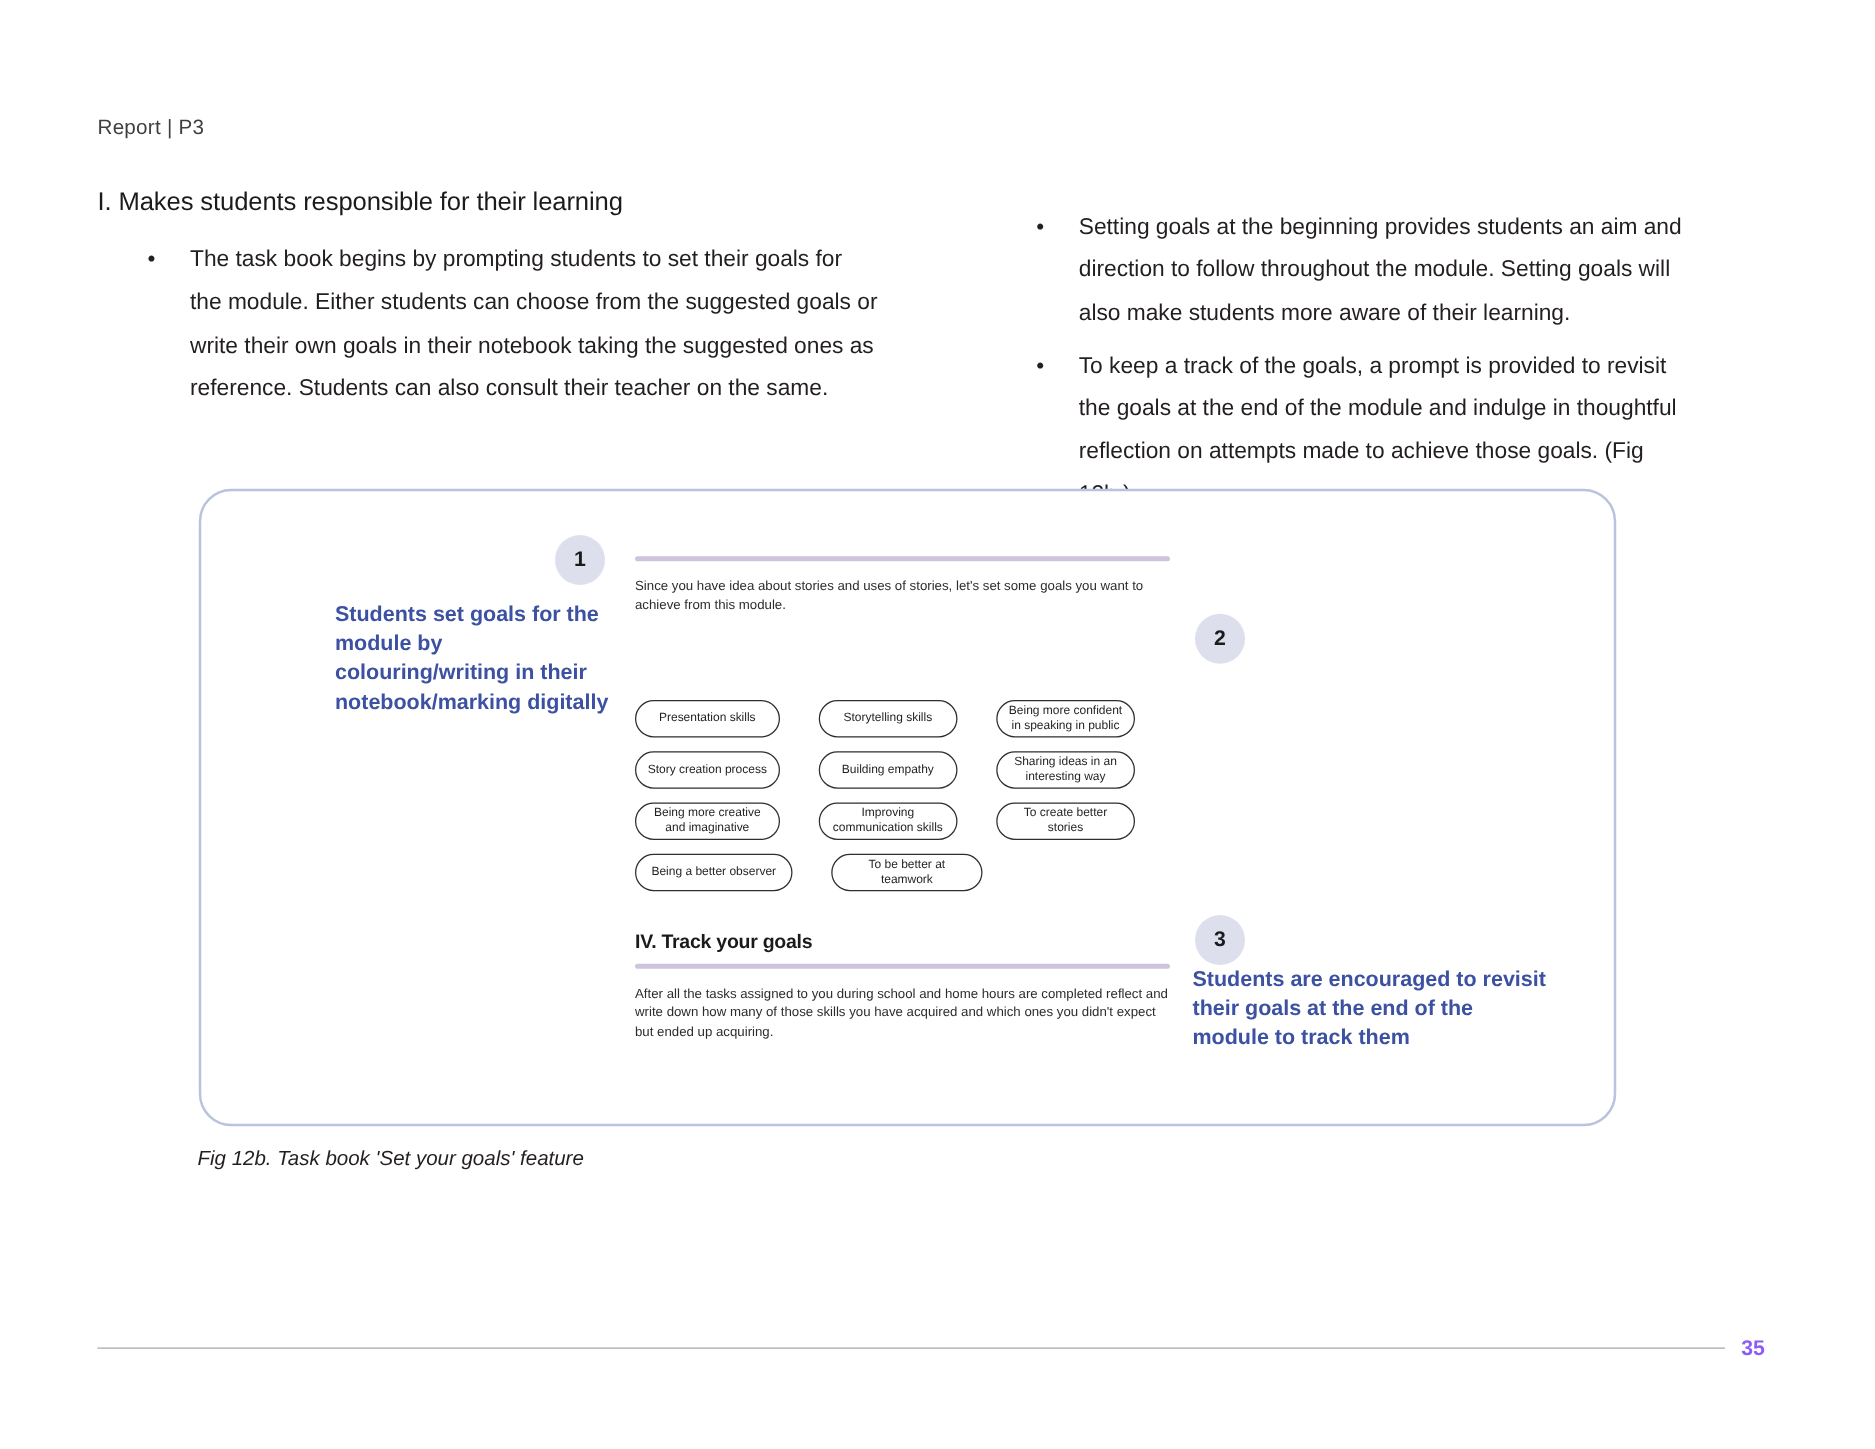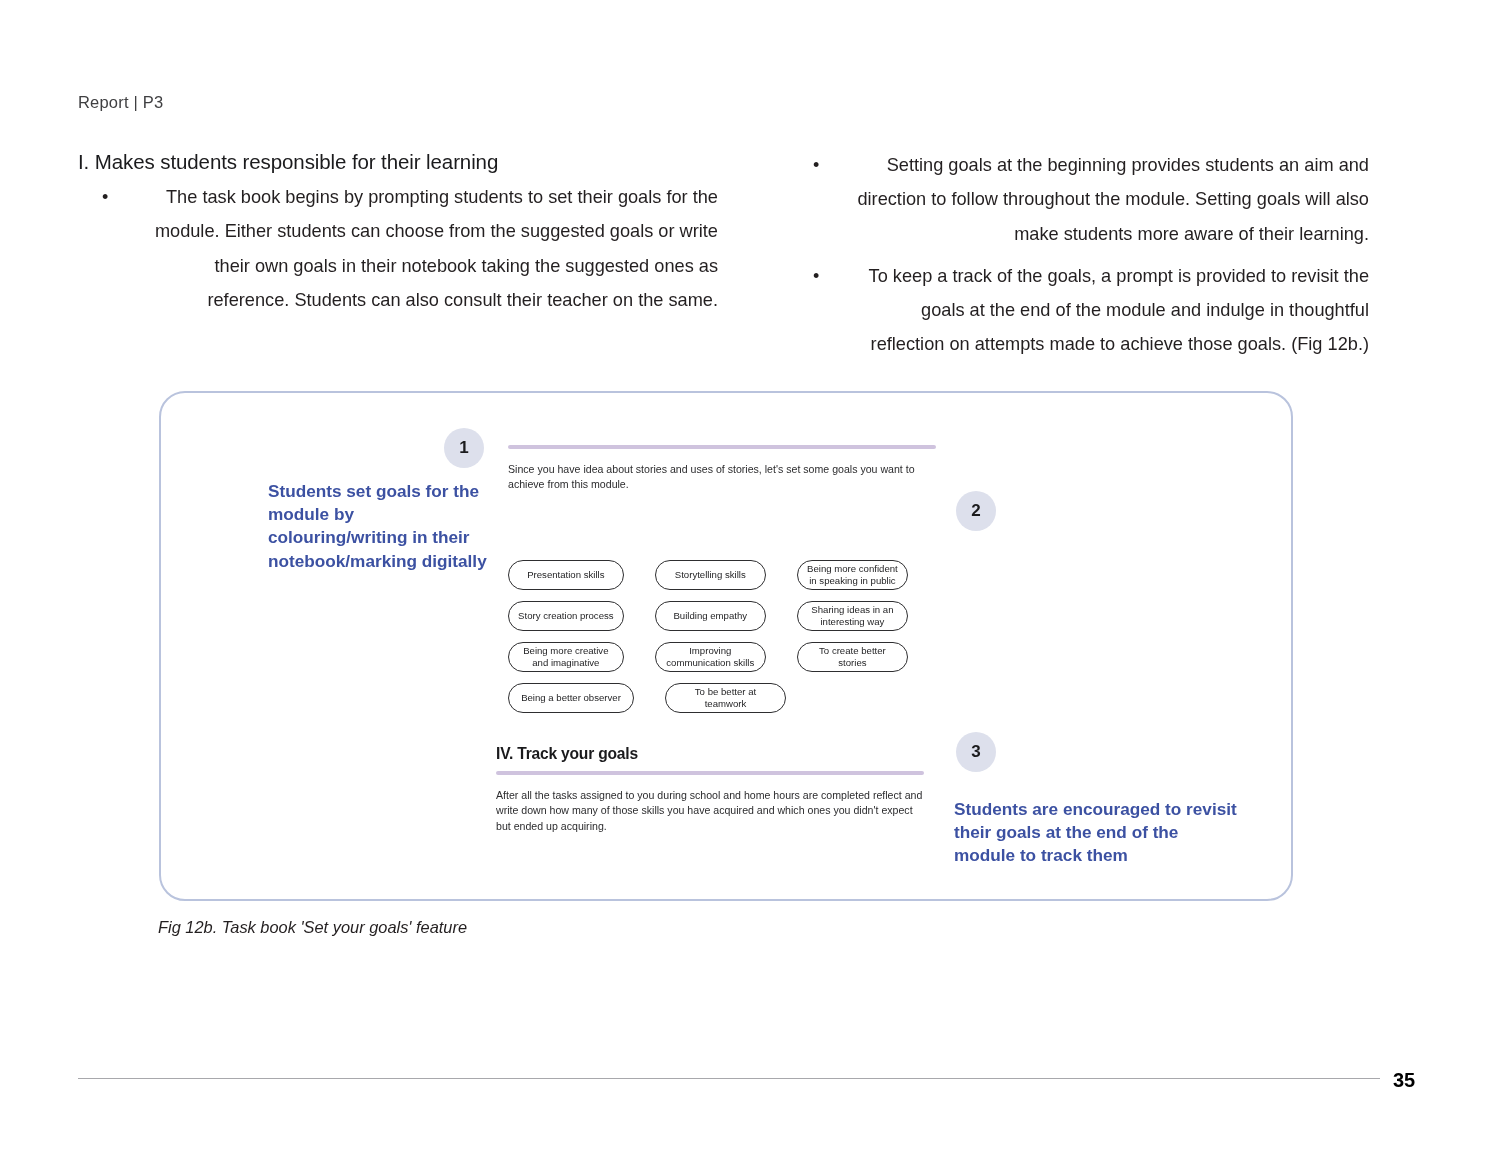--- a/index.html
+++ b/index.html
@@ -48,23 +48,22 @@
   .section-heading {
     font-size: 20.5px;
     font-weight: normal;
     color: #1b1b1d;
     margin: 0 0 6px 0;
     letter-spacing: -0.1px;
   }
 
   ul.bullets {
     list-style: none;
-    margin: 0;
+    margin: 16px;
     padding: 0;
-    text-align: right;
   }
   ul.bullets > li {
     position: relative;
     padding-left: 58px;
     font-size: 18.2px;
     line-height: 34.3px;
     color: #231f20;
     margin-bottom: 6px;
   }
   ul.bullets > li::before {
@@ -114,21 +113,21 @@
     line-height: 23.2px;
   }
 
   #badge-1 { left: 444px; top: 428px; }
   #callout-1 { left: 268px; top: 480px; width: 228px; }
 
   #badge-2 { left: 956px; top: 491px; }
   #callout-2 { left: 954px; top: 541px; width: 260px; }
 
   #badge-3 { left: 956px; top: 732px; }
-  #callout-3 { left: 954px; top: 798px; width: 290px; }
+  #callout-3 { left: 954px; top: 772px; width: 290px; }
 
   
   .taskbook {
     position: absolute;
     left: 508px;
     top: 437px;
     width: 428px;
   }
   .tb-heading {
     font-size: 15.6px;
@@ -179,21 +178,21 @@
     box-sizing: border-box;
     padding: 0 8px;
     height: 30px;
   }
   .chip.c1 { width: 126px; margin-right: 4px; }
   .chip.c2 { width: 121px; margin-right: 4px; }
   .chip.c3 { width: 121px; }
 
   .track-section {
     position: absolute;
-    left: 496px;
+    left: 508px;
     top: 745px;
     width: 428px;
   }
 
   
   .fig-caption {
     position: absolute;
     left: 158px;
     top: 918px;
     font-size: 16.4px;
@@ -208,23 +207,23 @@
     left: 78px;
     top: 1078px;
     width: 1302px;
     height: 1px;
     background: #a8a8ac;
   }
   .page-number {
     position: absolute;
     left: 1393px;
     top: 1069px;
-    font-size: 20px;
-    font-weight: bold;
-    color: #000000;
+    font-size: 17px;
+    font-weight: bold;
+    color: #8b5cf6;
   }
 </style>
 </head>
 <body>
 
 <div class="page">
 
   <div class="header-label">Report | P3</div>
 
   <div class="col-left">

